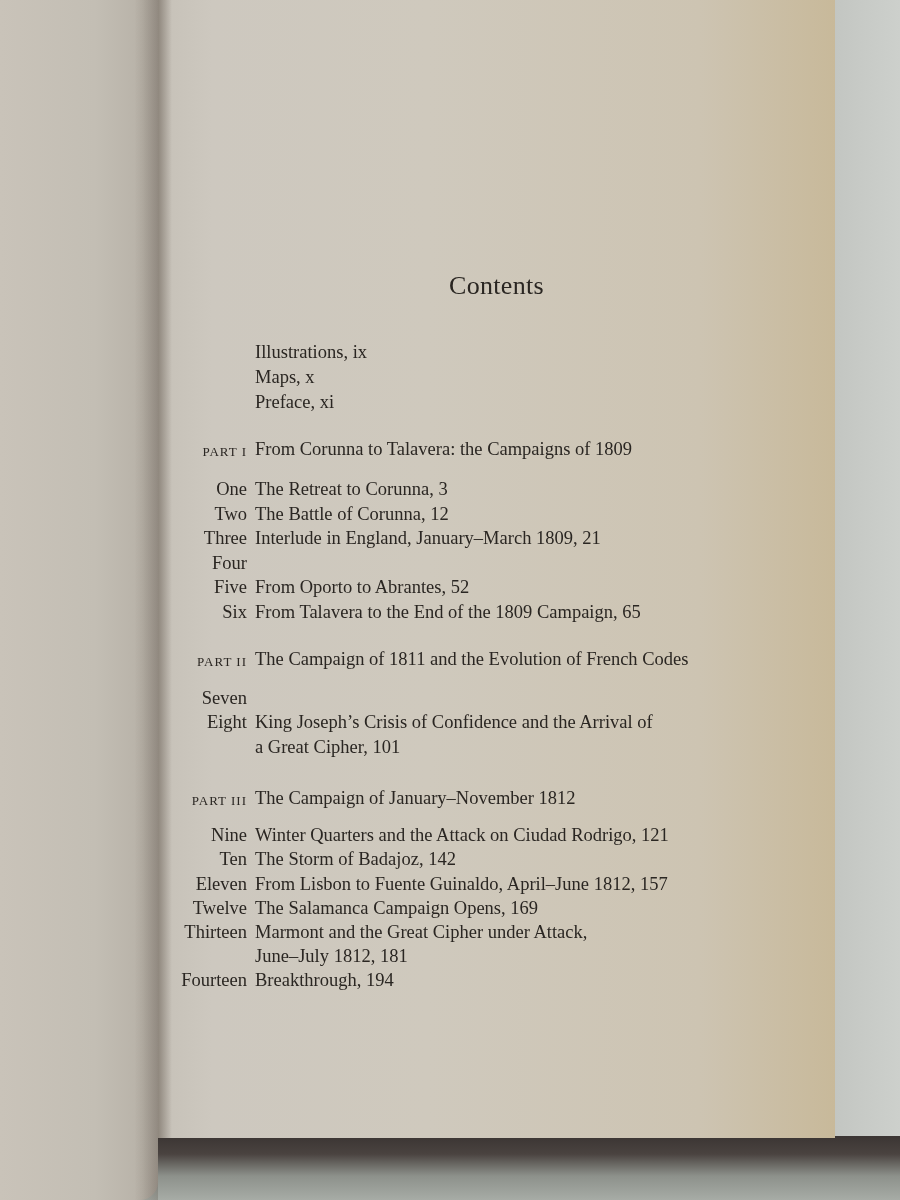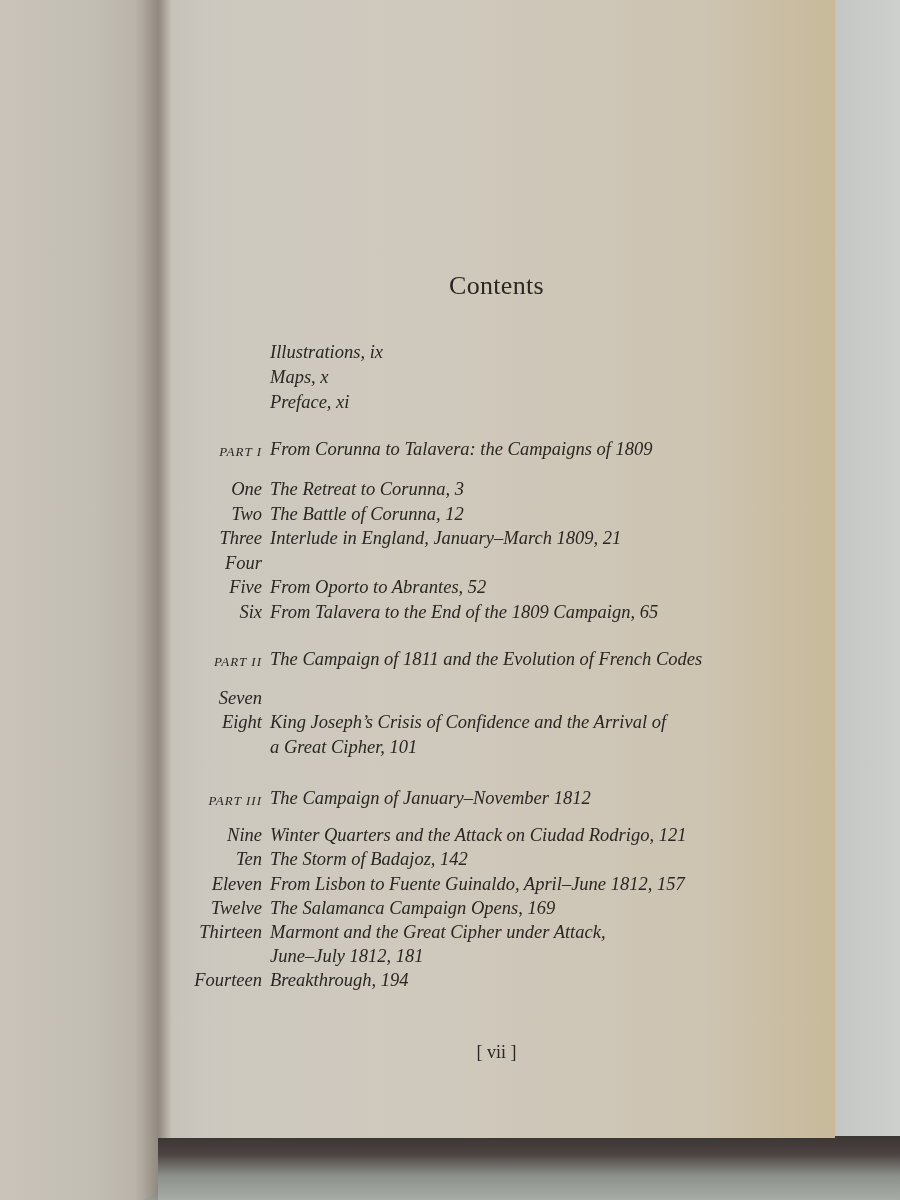--- a/index.html
+++ b/index.html
@@ -31,22 +31,22 @@
     }
     .gutter {
       position: absolute; left: 0; top: 0; width: 14px; height: 100%;
       background: linear-gradient(to right, #8f877d, rgba(180,173,163,0));
     }
     .title {
       position: absolute; left: 0; width: 677px; top: 239px; text-align: center;
       font-size: 26px; color: #2a2622; letter-spacing: 0.3px; margin-top: 32px;
     }
     .toc {
-      position: absolute; left: 15px; top: 0; width: 677px; height: 100%;
-      color: #2a2622; font-size: 18.5px; font-style: italic;
+      position: absolute; left: 0; top: 0; width: 677px; height: 100%;
+      color: #2a2622; font-size: 18.5px;
     }
     .line {
       position: absolute; white-space: nowrap; line-height: 24px;
     }
     .lbl {
       position: absolute; right: 588px; text-align: right; white-space: nowrap; line-height: 24px;
     }
     .part-lbl {
       font-size: 13px; letter-spacing: 1px; font-variant: small-caps; text-transform: uppercase;
     }
@@ -110,14 +110,13 @@
     <div class="line entry" style="top:872px">From Lisbon to Fuente Guinaldo, April–June 1812, 157</div>
     <div class="lbl" style="top:896px">Twelve</div>
     <div class="line entry" style="top:896px">The Salamanca Campaign Opens, 169</div>
     <div class="lbl" style="top:920px">Thirteen</div>
     <div class="line entry" style="top:920px">Marmont and the Great Cipher under Attack,</div>
     <div class="line entry" style="top:944px">June–July 1812, 181</div>
     <div class="lbl" style="top:968px">Fourteen</div>
     <div class="line entry" style="top:968px">Breakthrough, 194</div>
   </div>
 
-  <div class="pagenum">[ vii ]</div>
 </div>
 
 </body></html>

